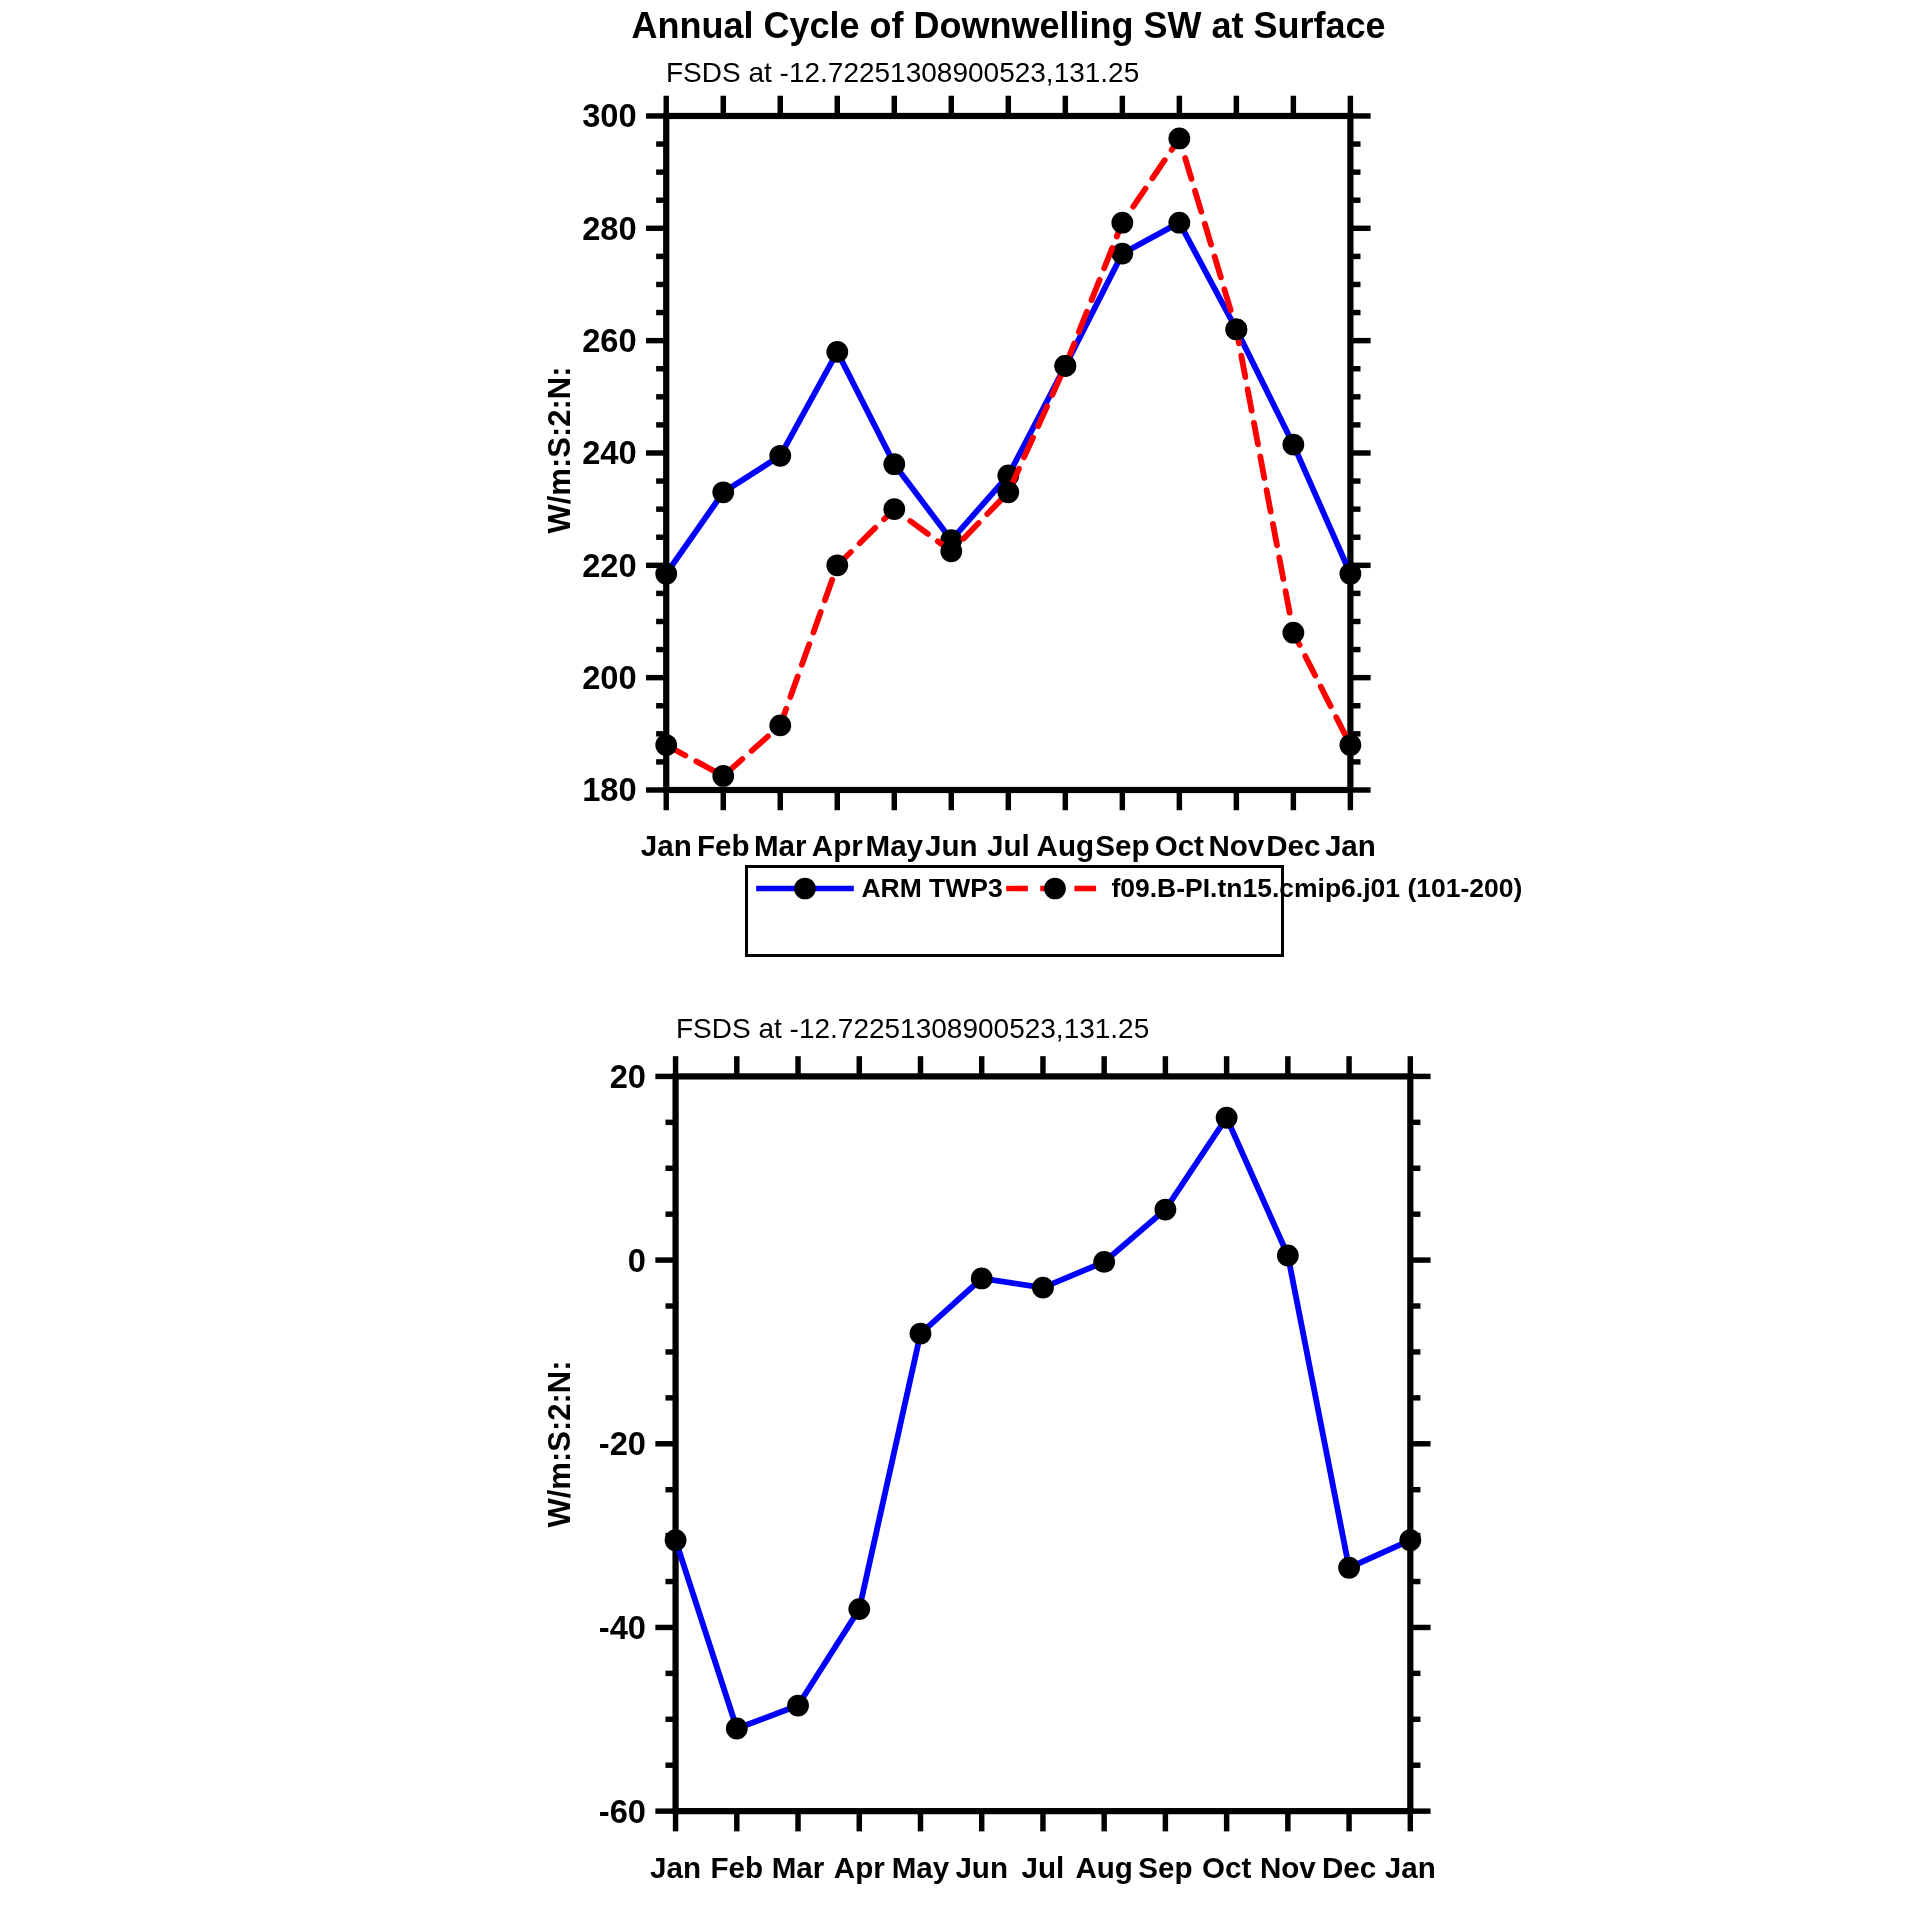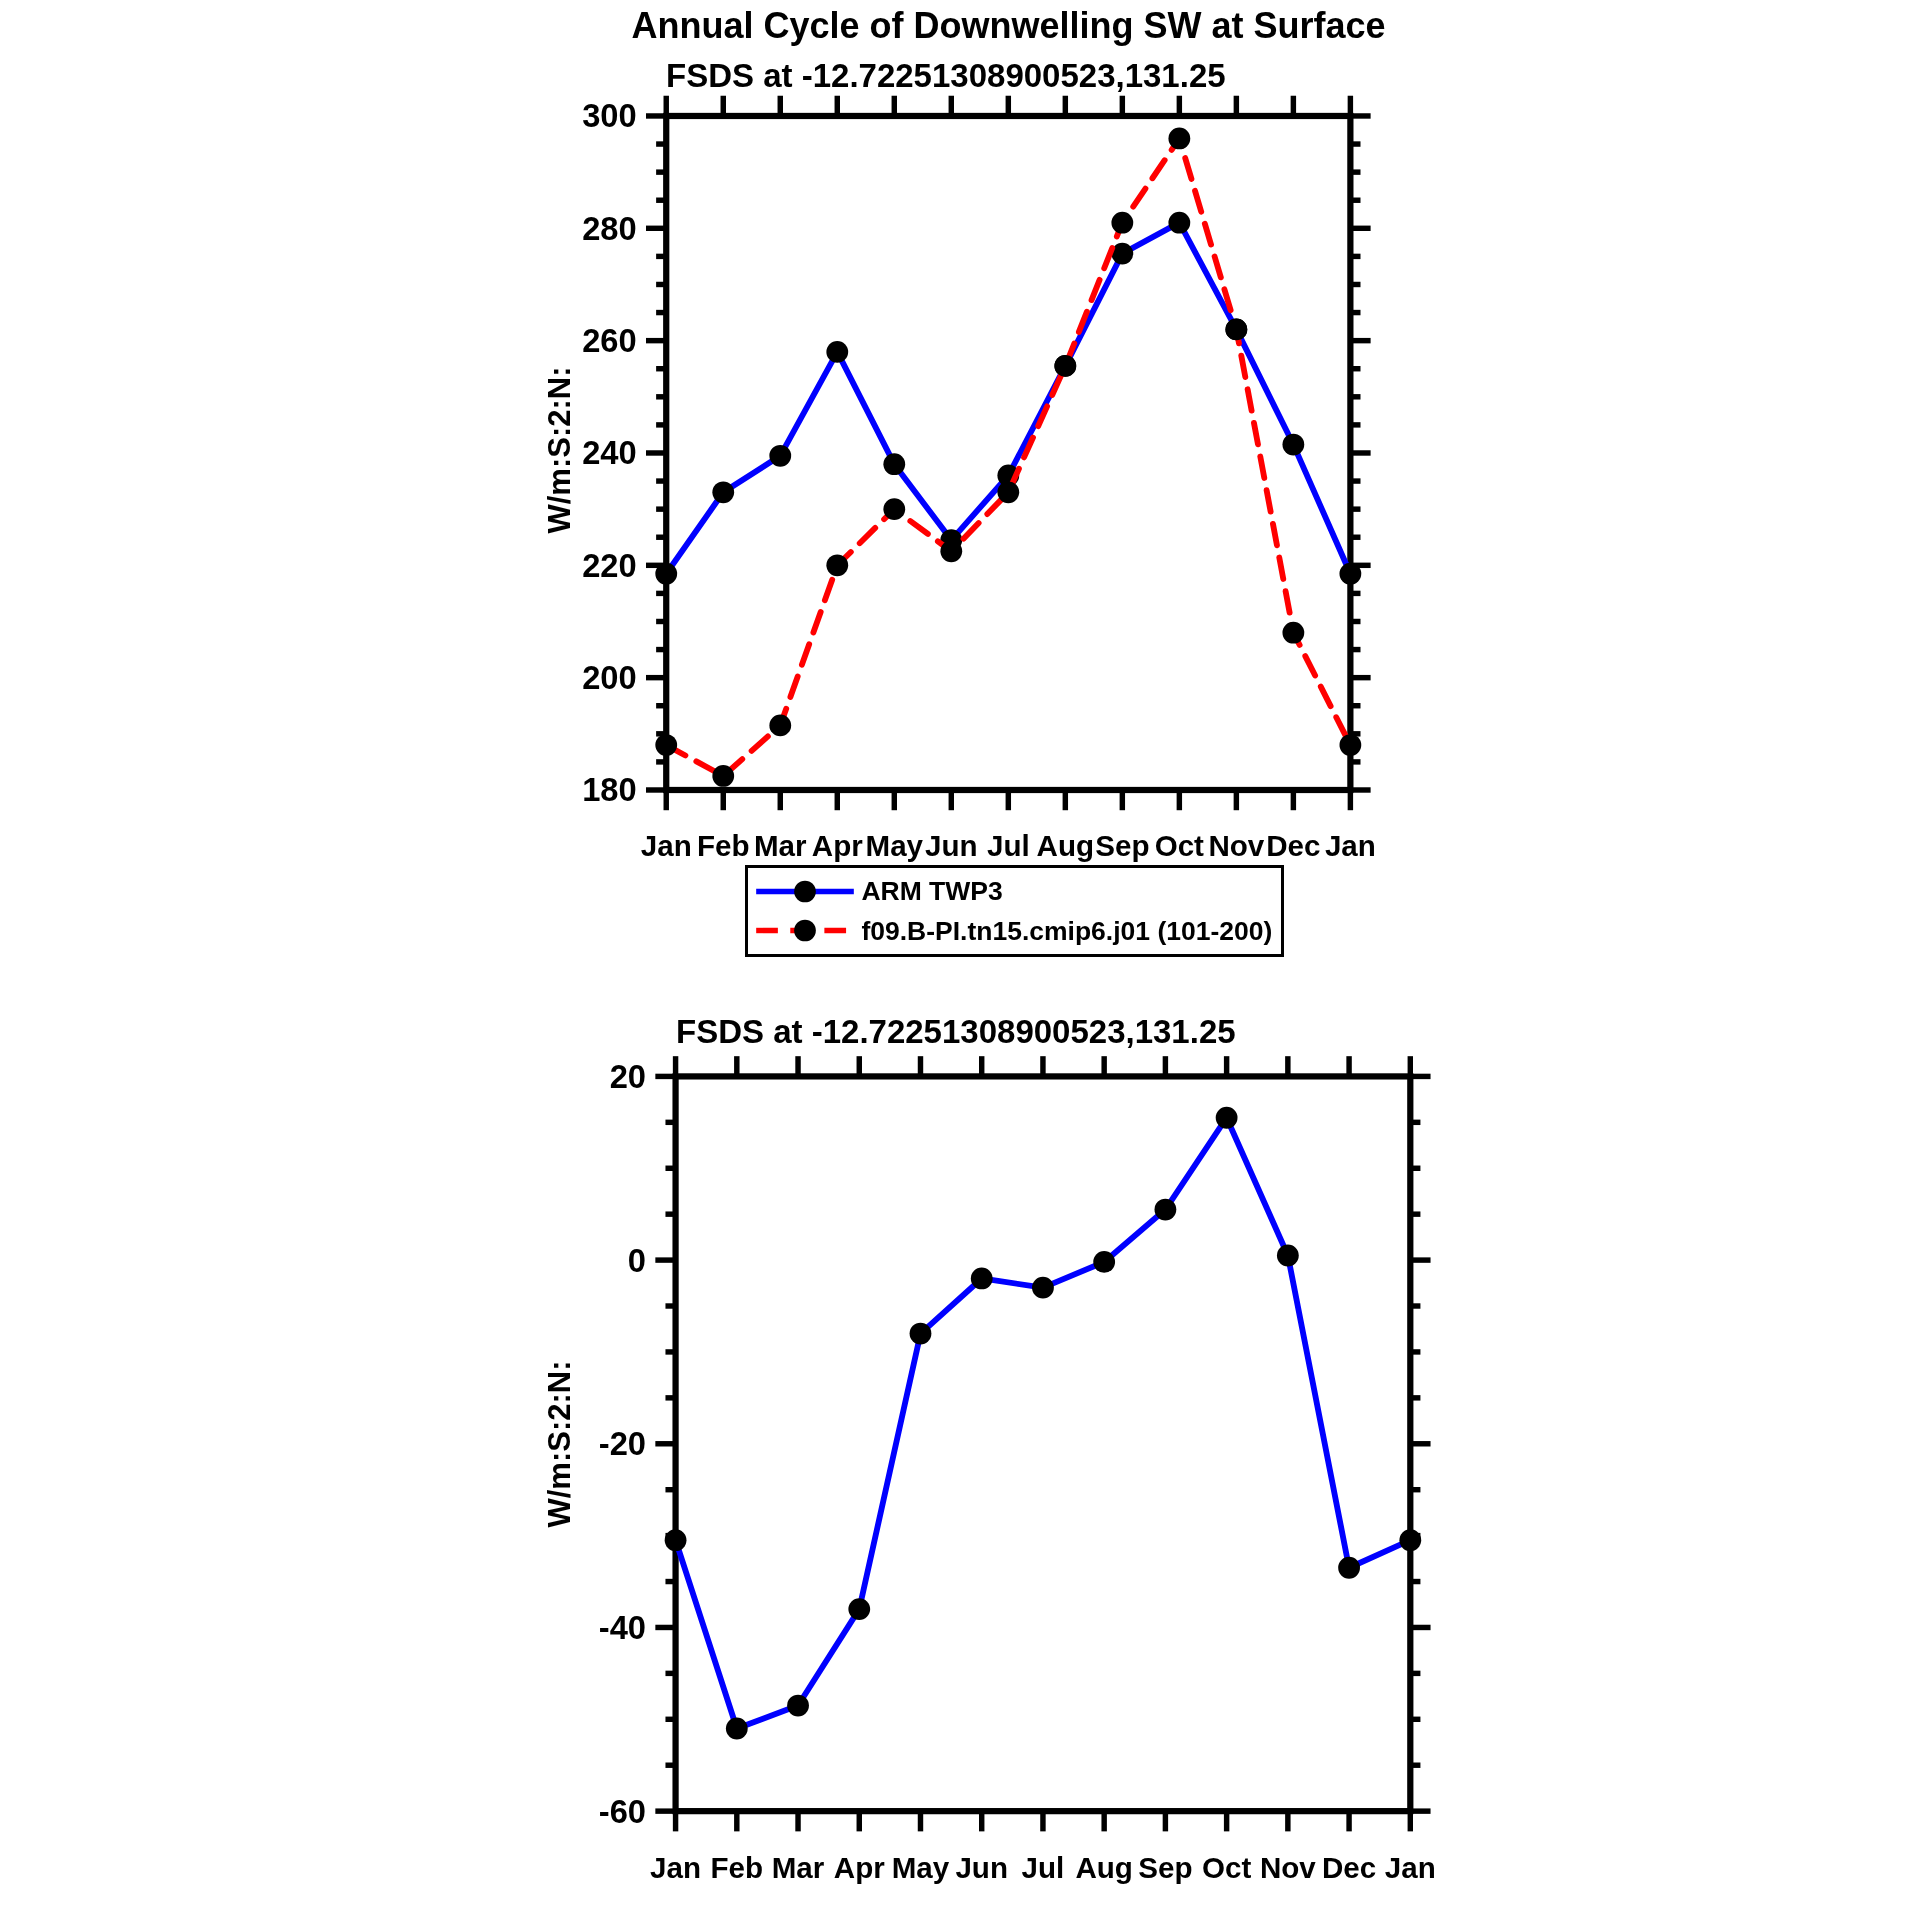--- a/index.html
+++ b/index.html
@@ -1,26 +1,26 @@
 <!DOCTYPE html>
 <html style="font-size:12.5px"><head>
 <meta charset="utf-8">
 <style>
   html,body{margin:0;padding:0;background:#ffffff;}
   .page{position:relative;width:1590px;height:1931px;background:#ffffff;overflow:hidden;
         font-family:"Liberation Sans", sans-serif;}
   .chart-title{position:absolute;font-weight:bold;font-size:36px;color:#000;text-align:center;
                width:1557px;line-height:1.1;white-space:nowrap;}
-  .chart-subtitle{position:absolute;font-weight:bold;font-size:33px;color:#000;white-space:nowrap;line-height:1.0;}
+  .chart-subtitle{position:absolute;font-weight:normal;font-size:28px;color:#000;white-space:nowrap;line-height:1.0;}
   .y-axis-title{position:absolute;font-weight:bold;font-size:31px;color:#000;white-space:nowrap;
                 transform:translate(-50%,-50%) rotate(-90deg);line-height:1.0;}
   #charts-canvas{position:absolute;left:0;top:0;}
   .legend-box{position:absolute;left:745px;top:865px;width:539px;height:92px;
               border:3.1px solid #000;box-sizing:border-box;background:#ffffff;
-              display:flex;flex-direction:column;justify-content:space-around;padding:3.1px 0 3.1px 4.7px;}
+              display:flex;justify-content:space-around;padding:3.1px 0 3.1px 4.7px;}
   .legend-item{display:flex;align-items:center;height:34px;}
   .legend-item svg{flex:0 0 auto;}
   .legend-label{font-weight:bold;font-size:26.5px;color:#000;margin-left:4.7px;white-space:nowrap;line-height:1.0;}
 </style>
 </head>
 <body>
 
 <div class="page">
 
   <div class="chart-title" style="left:230px;top:6.2px;">Annual Cycle of Downwelling SW at Surface</div>

